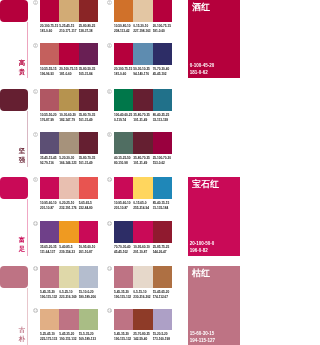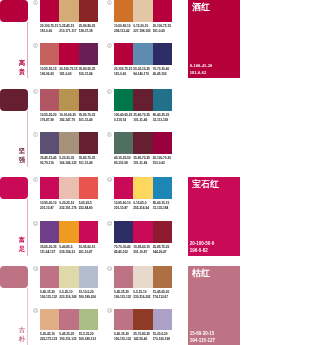--- a/index.html
+++ b/index.html
@@ -408,21 +408,21 @@
       <div class="code">
         <span>25-70-80-25</span>
         <span>142-59-40</span>
       </div>
       <div class="code">
         <span>15-20-5-20</span>
         <span>173-160-198</span>
       </div>
     </div>
   </div>
-  <div class="panel" style="top:0.00px;height:77.50px;background:#B5003C;font-family:Liberation Serif, serif;">
+  <div class="panel" style="top:0.00px;height:77.50px;background:#B5003C;">
     <div class="panel-name">酒红</div>
     <div class="panel-codes" style="top:61.70px;">
       <span>0-100-45-20</span>
       <span>181-0-62</span>
     </div>
   </div>
   <div class="panel" style="top:177.00px;height:78.50px;background:#C90A57;">
     <div class="panel-name">宝石红</div>
     <div class="panel-codes" style="top:62.70px;">
       <span>20-100-50-0</span>

